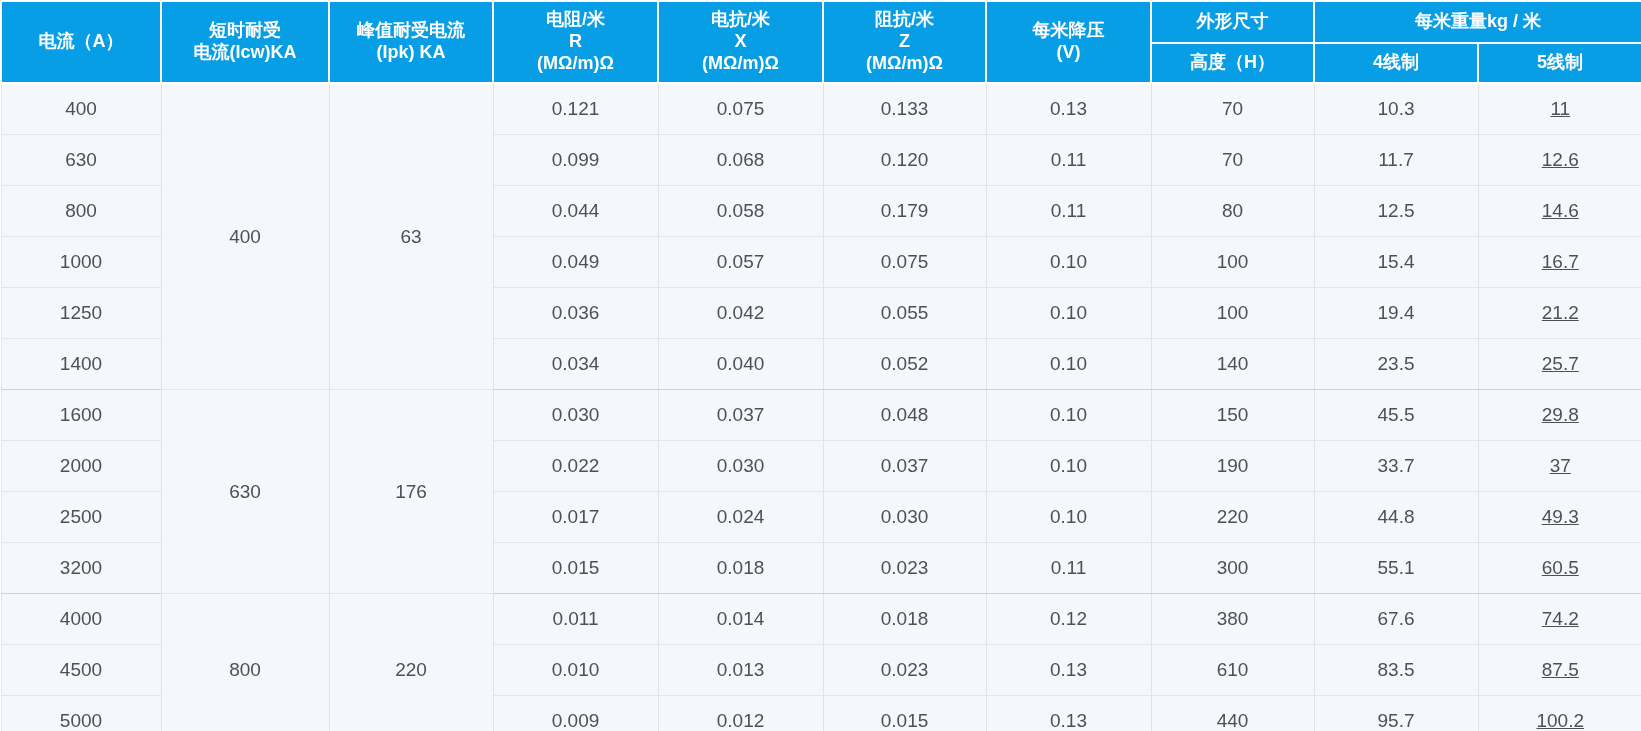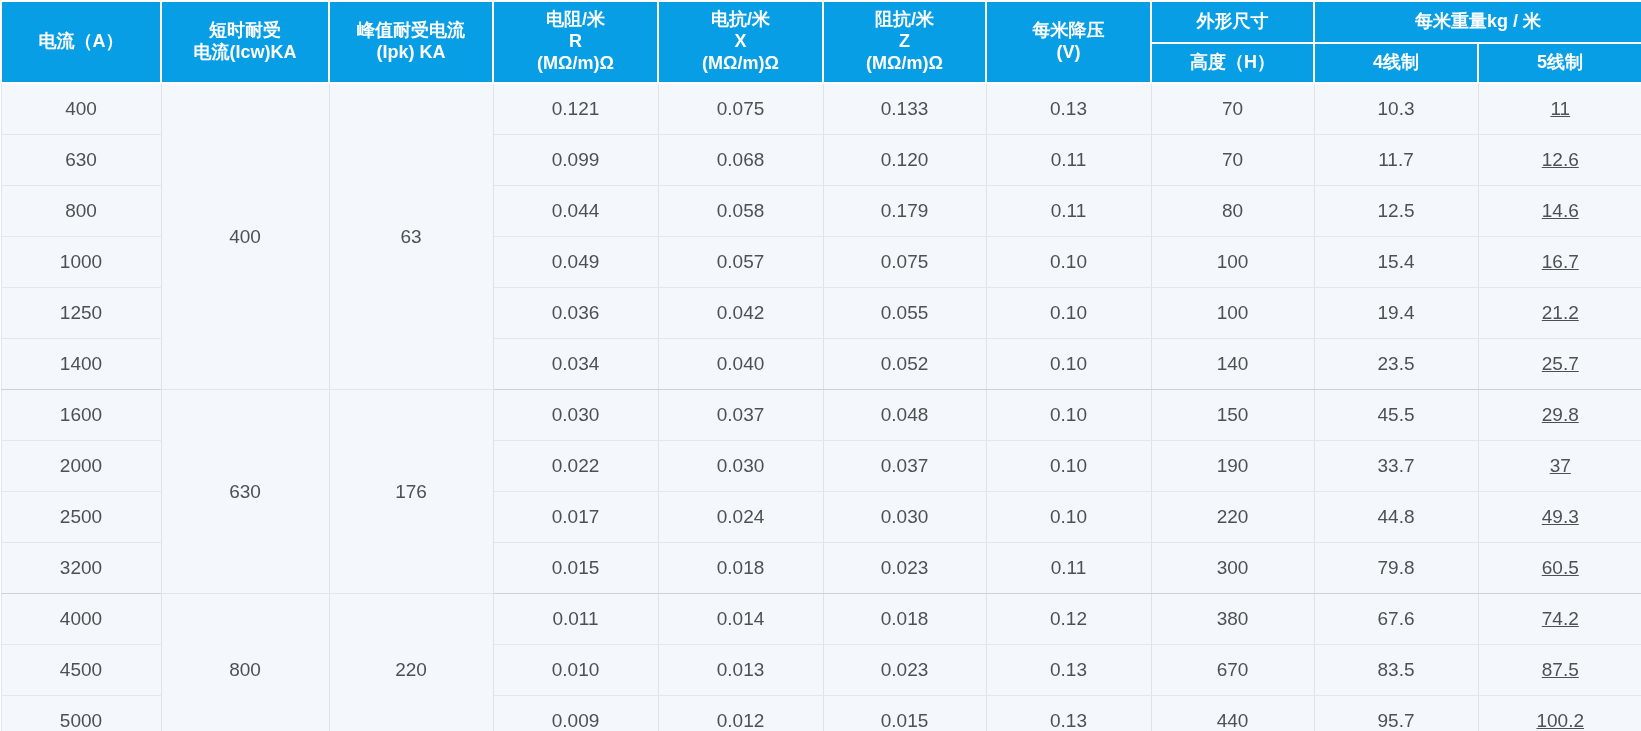--- a/index.html
+++ b/index.html
@@ -199,42 +199,42 @@
       <td>44.8</td>
       <td>49.3</td>
     </tr>
     <tr class="group-end">
       <td>3200</td>
       <td>0.015</td>
       <td>0.018</td>
       <td>0.023</td>
       <td>0.11</td>
       <td>300</td>
-      <td>79.8</td>
+      <td>55.1</td>
       <td>60.5</td>
     </tr>
     <tr>
       <td>4000</td>
       <td rowspan="3">800</td>
       <td rowspan="3">220</td>
       <td>0.011</td>
       <td>0.014</td>
       <td>0.018</td>
       <td>0.12</td>
       <td>380</td>
       <td>67.6</td>
       <td>74.2</td>
     </tr>
     <tr>
       <td>4500</td>
       <td>0.010</td>
       <td>0.013</td>
       <td>0.023</td>
       <td>0.13</td>
-      <td>670</td>
+      <td>610</td>
       <td>83.5</td>
       <td>87.5</td>
     </tr>
     <tr class="group-end">
       <td>5000</td>
       <td>0.009</td>
       <td>0.012</td>
       <td>0.015</td>
       <td>0.13</td>
       <td>440</td>

